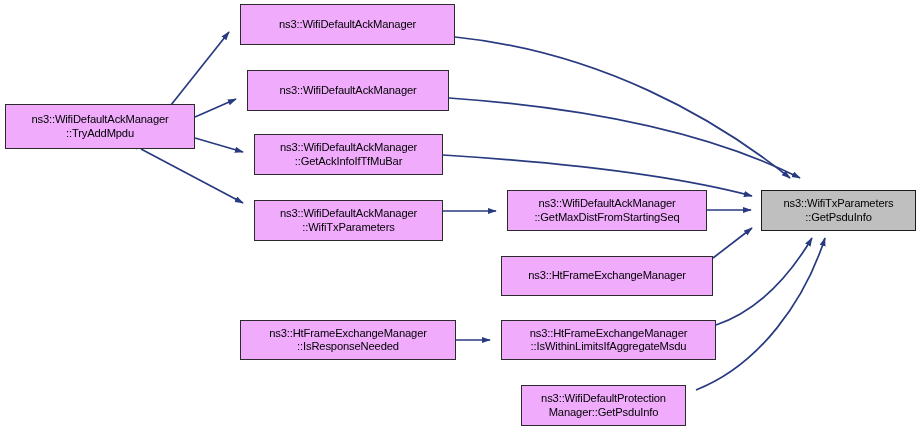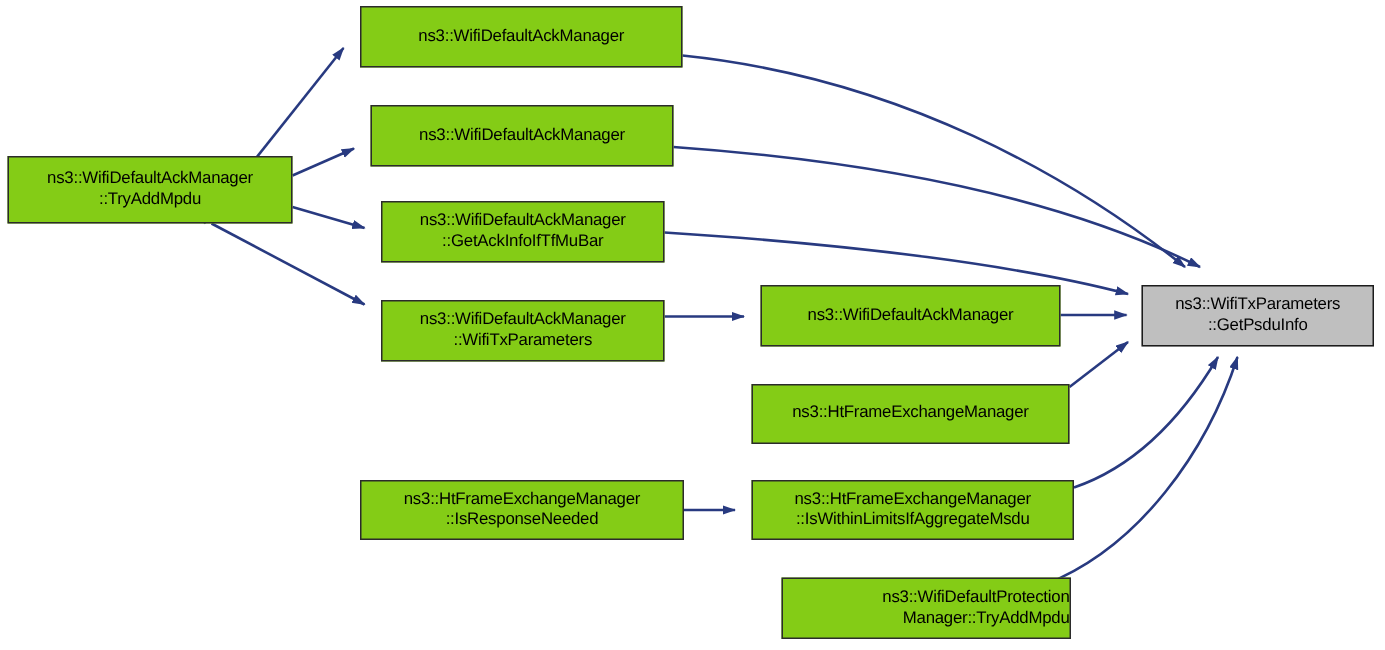--- a/index.html
+++ b/index.html
@@ -20,21 +20,21 @@
     left: 0;
     top: 0;
     width: 923px;
     height: 433px;
     pointer-events: none;
   }
   .node {
     position: absolute;
     box-sizing: border-box;
     border: 1px solid #2b2b2b;
-    background: #84cc16;
+    background: #f0abfc;
     color: #000000;
     display: flex;
     flex-direction: column;
     align-items: center;
     justify-content: center;
     text-align: center;
     font-size: 11.2px;
     line-height: 13.5px;
     letter-spacing: -0.15px;
     white-space: nowrap;
@@ -108,39 +108,40 @@
     <span class="ln">::GetAckInfoIfTfMuBar</span>
   </div>
 
   <div class="node" style="left:254px; top:200px; width:189px; height:41px;">
     <span class="ln">ns3::WifiDefaultAckManager</span>
     <span class="ln">::WifiTxParameters</span>
   </div>
 
   <div class="node" style="left:507px; top:190px; width:200px; height:41px;">
     <span class="ln">ns3::WifiDefaultAckManager</span>
+    <span class="ln">::GetMaxDistFromStartingSeq</span>
   </div>
 
   <div class="node" style="left:501px; top:256px; width:212px; height:40px;">
     <span class="ln">ns3::HtFrameExchangeManager</span>
   </div>
 
   <div class="node" style="left:240px; top:320px; width:216px; height:40px;">
     <span class="ln">ns3::HtFrameExchangeManager</span>
     <span class="ln">::IsResponseNeeded</span>
   </div>
 
   <div class="node" style="left:501px; top:320px; width:215px; height:40px;">
     <span class="ln">ns3::HtFrameExchangeManager</span>
     <span class="ln">::IsWithinLimitsIfAggregateMsdu</span>
   </div>
 
-  <div class="node" style="left:521px; top:385px; width:193px; height:41px;align-items:flex-end;">
+  <div class="node" style="left:521px; top:385px; width:165px; height:41px;">
     <span class="ln">ns3::WifiDefaultProtection</span>
-    <span class="ln">Manager::TryAddMpdu</span>
+    <span class="ln">Manager::GetPsduInfo</span>
   </div>
 
   <div class="node highlight" style="left:761px; top:190px; width:155px; height:41px;">
     <span class="ln">ns3::WifiTxParameters</span>
     <span class="ln">::GetPsduInfo</span>
   </div>
 
 </div>
 
 </body></html>

